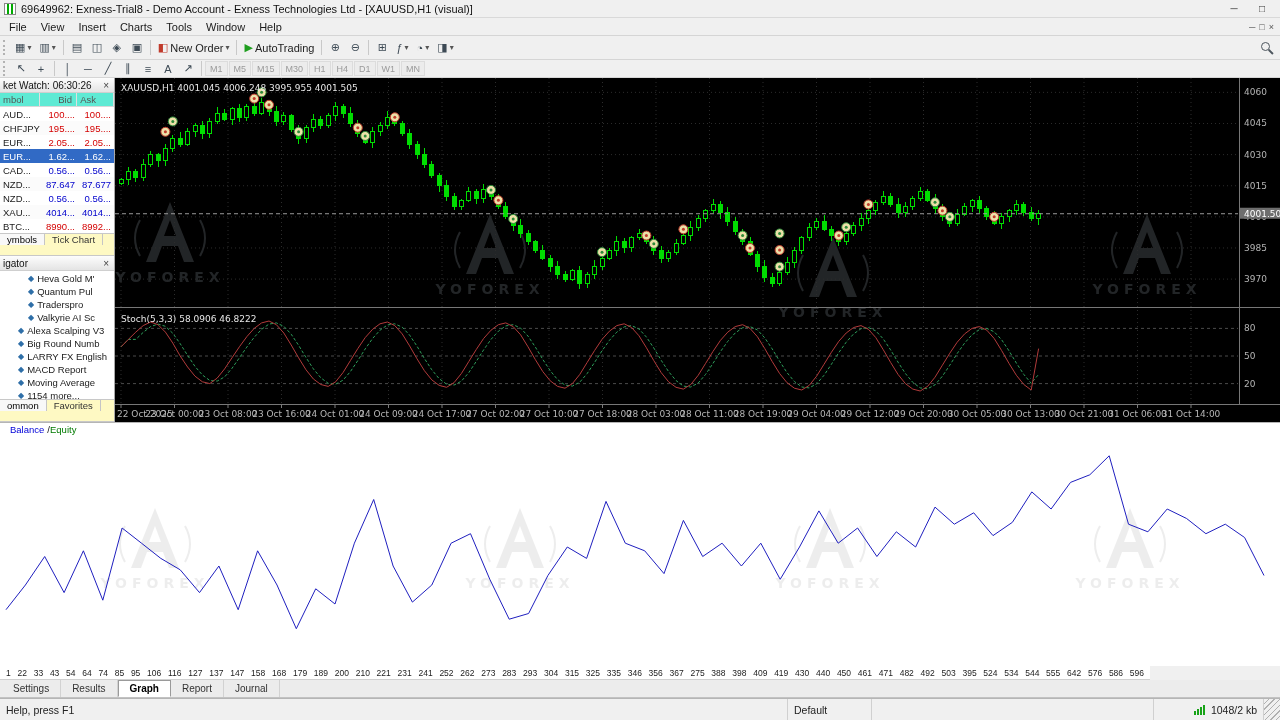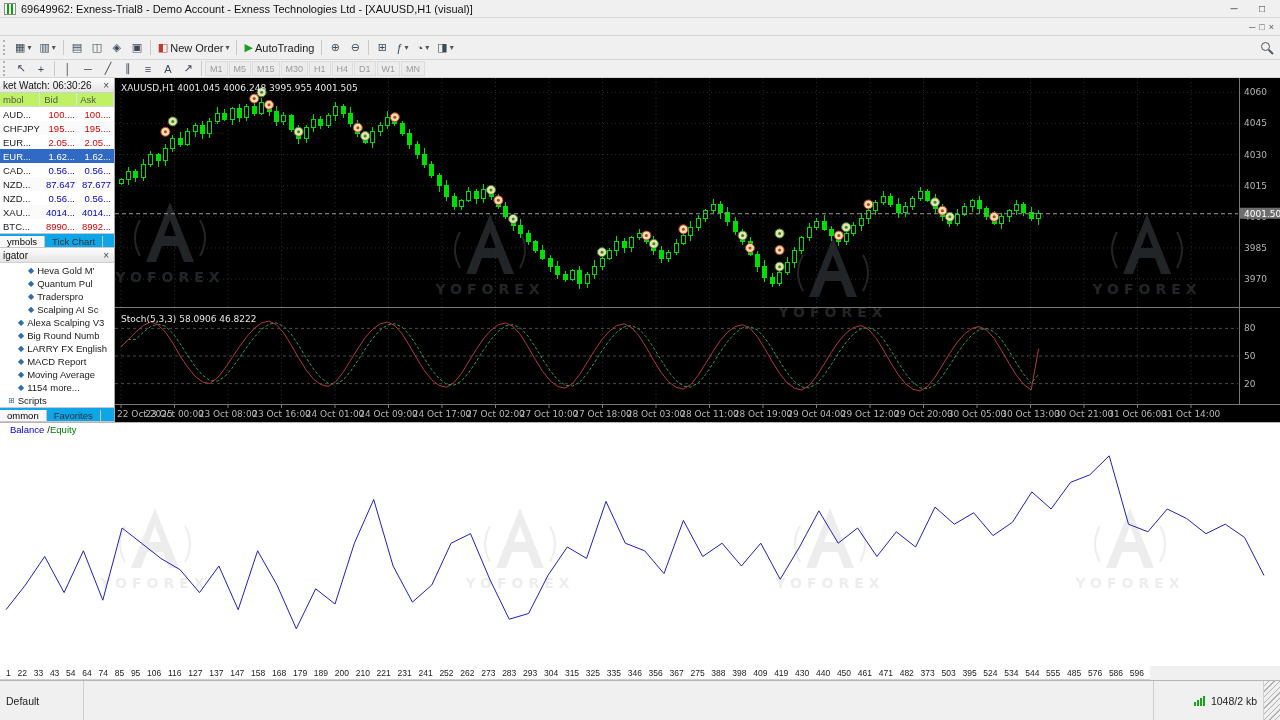--- a/index.html
+++ b/index.html
@@ -34,32 +34,32 @@
   .spacer{flex:1}
   .mag{width:9px;height:9px;border:1.5px solid #4d565e;border-radius:50%;position:relative;margin:0 8px 2px 2px}
   .mag::after{content:"";position:absolute;width:6px;height:1.5px;background:#4d565e;transform:rotate(45deg);right:-5px;bottom:-2px}
 
   
   .mainrow{display:flex;flex:0 0 344px;height:344px}
   .leftcol{width:115px;flex:0 0 115px;display:flex;flex-direction:column;background:#f0f0f0;border-right:1px solid #a8a8a8}
   .panel-head{height:15px;background:linear-gradient(#fdfdfd,#e4e4e4);border-bottom:1px solid #cfcfcf;display:flex;align-items:center;font-size:10px;padding:0 3px;color:#111}
   .panel-head .ttl{flex:1;white-space:nowrap;overflow:hidden}
   .panel-close{color:#444;font-size:10px;padding:0 2px}
-  .mw-cols{display:flex;height:14px;border-bottom:1px solid #d8d8d8;background:#bef264;color:#555;font-size:9.5px;}
+  .mw-cols{display:flex;height:14px;border-bottom:1px solid #d8d8d8;background:#5eead4;color:#555;font-size:9.5px;}
   .mw-cols span{border-right:1px solid #e0e0e0;height:100%;display:flex;align-items:center}
-  .c-sym{width:40px;padding-left:3px}.c-bid{width:37px;justify-content:flex-end;padding-right:18px}.c-ask{flex:1;justify-content:flex-end;padding-right:17px}
+  .c-sym{width:40px;padding-left:3px}.c-bid{width:37px;justify-content:flex-end;padding-right:4px}.c-ask{flex:1;justify-content:flex-end;padding-right:17px}
   .mw-row{display:flex;height:14px;align-items:center;font-size:9.5px;background:#fff}
   .mw-row:nth-child(even){background:#fbfbfb}
   .mw-sym{width:40px;padding-left:3px;color:#1a1a1a;white-space:nowrap;overflow:hidden}
   .mw-num{width:37px;text-align:right;padding-right:2px;white-space:nowrap;overflow:hidden}
   .mw-num:last-child{flex:1;padding-right:3px}
   .mw-num.down{color:#d40000}.mw-num.up{color:#0000cc}
   .mw-row.sel{background:#316ac5}
   .mw-row.sel .mw-sym,.mw-row.sel .mw-num{color:#fff}
-  .ptabs{height:15px;background:#0ea5e9;border-top:1px solid #c8c8c8;border-bottom:1px solid #c8c8c8;display:flex;align-items:flex-end}
+  .ptabs{height:23px;background:#fef9c3;border-top:1px solid #c8c8c8;border-bottom:1px solid #c8c8c8;display:flex;align-items:flex-start}
   .ptab{padding:0 7px;font-size:9.5px;display:flex;align-items:center;border-right:1px solid #c5c5c5;color:#333}
   .ptab.active{background:#f8f8f8;color:#000}
   .nav-list{flex:1;overflow:hidden;background:#fff;padding-top:1px}
   .nav-item{height:13px;display:flex;align-items:center;font-size:9.5px;color:#1a1a1a;white-space:nowrap;overflow:hidden}
   .nav-ico{font-size:8px;color:#2f6fa8;margin-right:3px}
   .chartcol{flex:1;position:relative;background:#000}
   svg text{font-family:"DejaVu Sans","Liberation Sans",sans-serif}
 
   
   .tester-legend{height:14px;background:#fff;display:flex;align-items:center;font-size:9.5px;padding-left:10px;flex:0 0 14px;border-top:1px solid #b5b5b5}
@@ -87,20 +87,29 @@
 <div class="window">
 
   <div class="titlebar">
     <span class="appicon"></span>
     <span class="titletext">69649962: Exness-Trial8 - Demo Account - Exness Technologies Ltd - [XAUUSD,H1 (visual)]</span>
     <span class="winbtn">─</span>
     <span class="winbtn">□</span>
   </div>
 
   <div class="menubar">
+    <div style="display:flex" id="menus">
+        <span class="menu-item">File</span>
+        <span class="menu-item">View</span>
+        <span class="menu-item">Insert</span>
+        <span class="menu-item">Charts</span>
+        <span class="menu-item">Tools</span>
+        <span class="menu-item">Window</span>
+        <span class="menu-item">Help</span>
+      </div>
     <span class="menu-spacer"></span>
     <span class="chartwin">
         <span>─</span>
         <span>□</span>
         <span>×</span>
       </span>
   </div>
 
   <div class="toolbar tb1">
     <span class="grip"></span>
@@ -282,21 +291,21 @@
           <div class="nav-item" style="padding-left: 28px;">
             <span class="nav-ico">◆</span>
             <span>Quantum Pul</span>
           </div>
           <div class="nav-item" style="padding-left: 28px;">
             <span class="nav-ico">◆</span>
             <span>Traderspro</span>
           </div>
           <div class="nav-item" style="padding-left: 28px;">
             <span class="nav-ico">◆</span>
-            <span>Scalping AI Sc</span>
+            <span>Valkyrie AI Sc</span>
           </div>
           <div class="nav-item" style="padding-left: 18px;">
             <span class="nav-ico">◆</span>
             <span>Alexa Scalping V3</span>
           </div>
           <div class="nav-item" style="padding-left: 18px;">
             <span class="nav-ico">◆</span>
             <span>Big Round Numb</span>
           </div>
           <div class="nav-item" style="padding-left: 18px;">
@@ -828,35 +837,43 @@
       <span>388</span>
       <span>398</span>
       <span>409</span>
       <span>419</span>
       <span>430</span>
       <span>440</span>
       <span>450</span>
       <span>461</span>
       <span>471</span>
       <span>482</span>
-      <span>373</span>
+      <span>492</span>
       <span>503</span>
       <span>395</span>
       <span>524</span>
       <span>534</span>
       <span>544</span>
       <span>555</span>
-      <span>485</span>
+      <span>642</span>
       <span>576</span>
       <span>586</span>
       <span>596</span>
     </div>
 
+  <div class="btabs" id="btabs">
+      <div class="btab">Settings</div>
+      <div class="btab">Results</div>
+      <div class="btab active">Graph</div>
+      <div class="btab">Report</div>
+      <div class="btab">Journal</div>
+    </div>
 
   <div class="statusbar">
+    <div class="st-cell st-help">Help, press F1</div>
     <div class="st-cell st-profile">Default</div>
     <div class="st-cell st-fill"></div>
     <div class="st-cell st-conn">
       <span class="bars">
           <span style="height:4px"></span>
           <span style="height:6px"></span>
           <span style="height:8px"></span>
           <span style="height:10px"></span>
         </span>
       <span>1048/2 kb</span>

